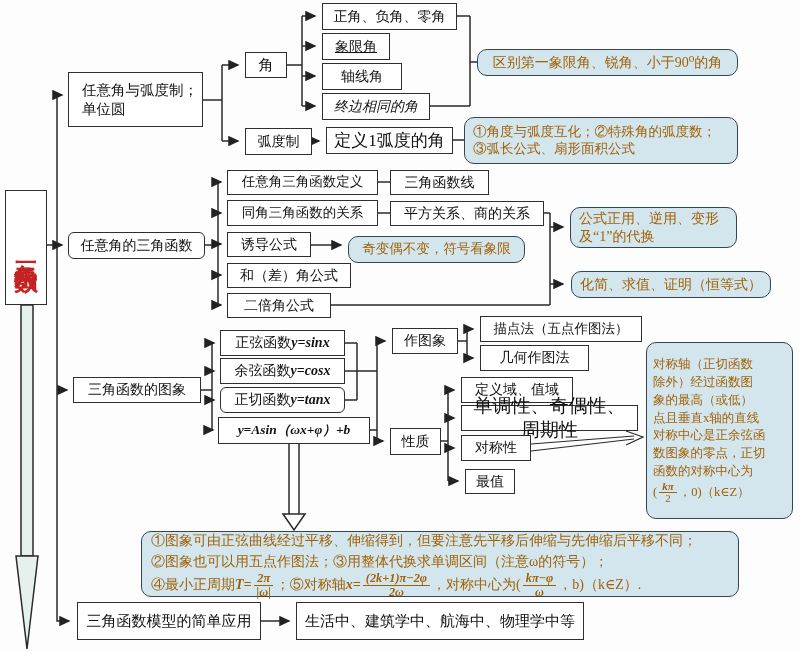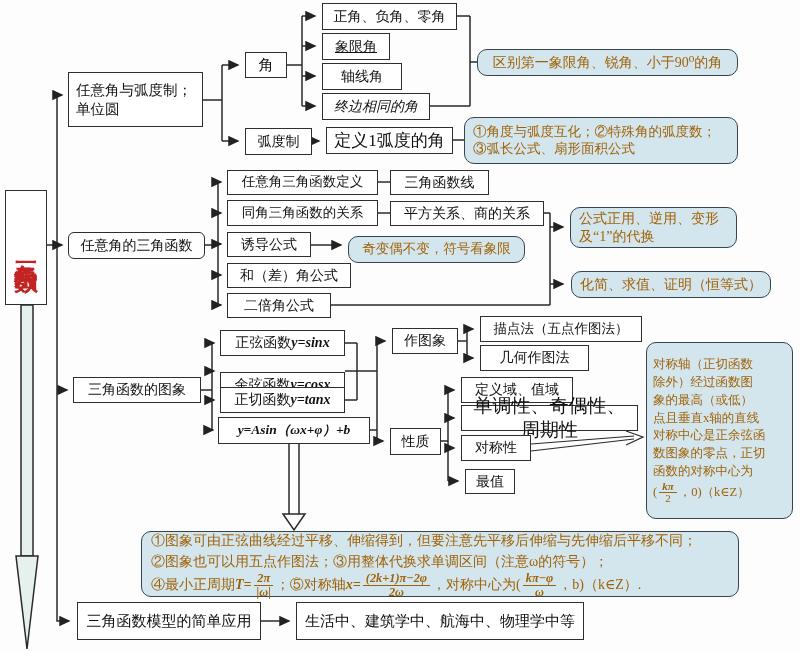--- a/index.html
+++ b/index.html
@@ -13,21 +13,21 @@
   .left{justify-content:flex-start;text-align:center;}
   .col{flex-direction:column;align-items:flex-start;justify-content:center;}
   .math{font-style:italic;font-weight:600;}
   .frac{display:inline-flex;flex-direction:column;align-items:center;vertical-align:middle;
         line-height:1.05;font-size:0.88em;margin:0 2px;}
   .frac .num{border-bottom:1px solid currentColor;padding:0 3px;}
   .frac .den{padding:0 3px;}
   
   #root{left:5px;top:190px;width:42px;height:115px;color:#c42323;font-weight:bold;font-size:24px;
         writing-mode:vertical-rl;text-orientation:upright;letter-spacing:3px;}
-  #b1{left:68px;top:72px;width:135px;height:55px;font-size:14.5px;padding-left:7px;}
+  #b1{left:68px;top:72px;width:135px;height:55px;font-size:14.5px;padding-left:13px;}
   #angle{left:245px;top:52px;width:42px;height:26px;font-size:15px;}
   #a1{left:322px;top:3px;width:135px;height:27px;}
   #a2{left:322px;top:33px;width:68px;height:27px;text-decoration:underline;}
   #a3{left:322px;top:63px;width:80px;height:27px;}
   #a4{left:322px;top:93px;width:108px;height:27px;font-style:italic;}
   #note1{left:477px;top:49px;width:261px;height:27px;font-size:14px;}
   #radian{left:245px;top:128px;width:67px;height:27px;}
   #r1{left:326px;top:127px;width:127px;height:27px;font-size:17px;}
   #note2{left:464px;top:117px;width:274px;height:47px;font-size:13.5px;padding-left:8px;}
   #b2{left:68px;top:232px;width:137px;height:27px;border-radius:6px;}
@@ -36,21 +36,21 @@
   #c2{left:227px;top:200px;width:151px;height:26px;font-size:13.5px;}
   #c2r{left:390px;top:201px;width:154px;height:25px;}
   #c3{left:227px;top:232px;width:84px;height:25px;}
   #n3{left:348px;top:236px;width:177px;height:27px;font-size:13.5px;}
   #c4{left:227px;top:263px;width:124px;height:25px;}
   #c5{left:227px;top:293px;width:104px;height:25px;}
   #n4{left:570px;top:207px;width:167px;height:41px;font-size:14px;padding-left:8px;}
   #n5{left:571px;top:271px;width:200px;height:27px;font-size:14px;}
   #b3{left:73px;top:377px;width:128px;height:26px;}
   #g1,#g2,#g3{left:220px;width:125px;height:26px;}
-  #g1{top:330px;} #g2{top:372px;} #g3{top:387px;}
+  #g1{top:330px;} #g2{top:358px;} #g3{top:387px;border-radius:6px;}
   #g4{left:218px;top:417px;width:152px;height:27px;font-size:13.5px;}
   #draw{left:392px;top:328px;width:66px;height:26px;}
   #d1{left:480px;top:316px;width:162px;height:26px;font-size:13.5px;}
   #d2{left:480px;top:345px;width:109px;height:26px;}
   #prop{left:390px;top:428px;width:51px;height:27px;}
   #p1{left:461px;top:377px;width:112px;height:26px;}
   #p2{left:461px;top:405px;width:177px;height:26px;font-size:19px;}
   #p3{left:461px;top:435px;width:70px;height:26px;}
   #p4{left:465px;top:469px;width:50px;height:25px;}
   #note5{left:646px;top:342px;width:147px;height:177px;font-size:12.5px;line-height:1.42;

